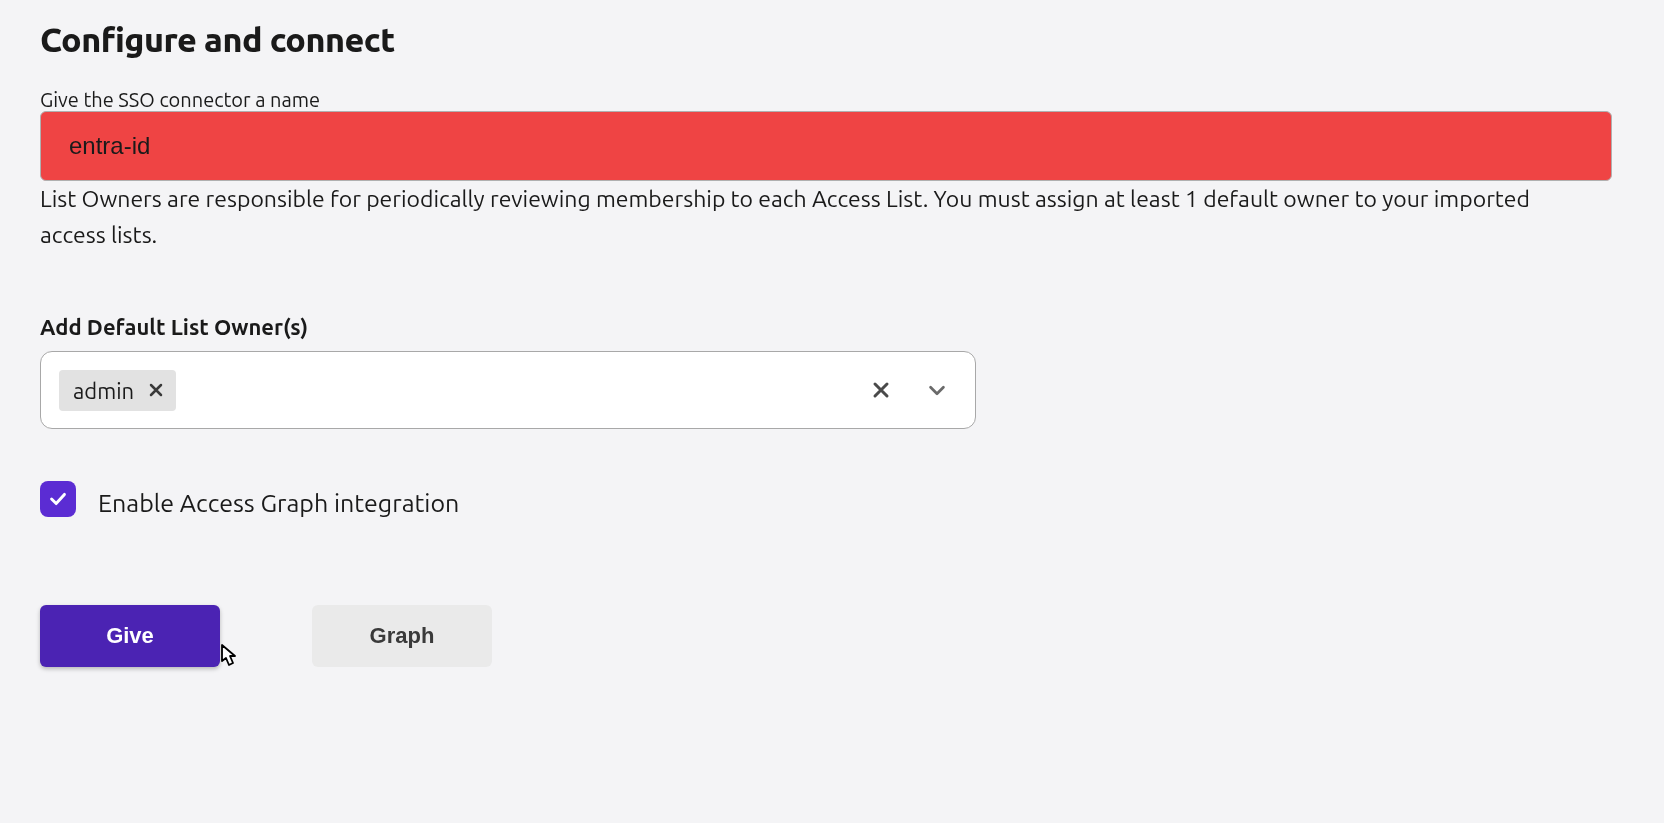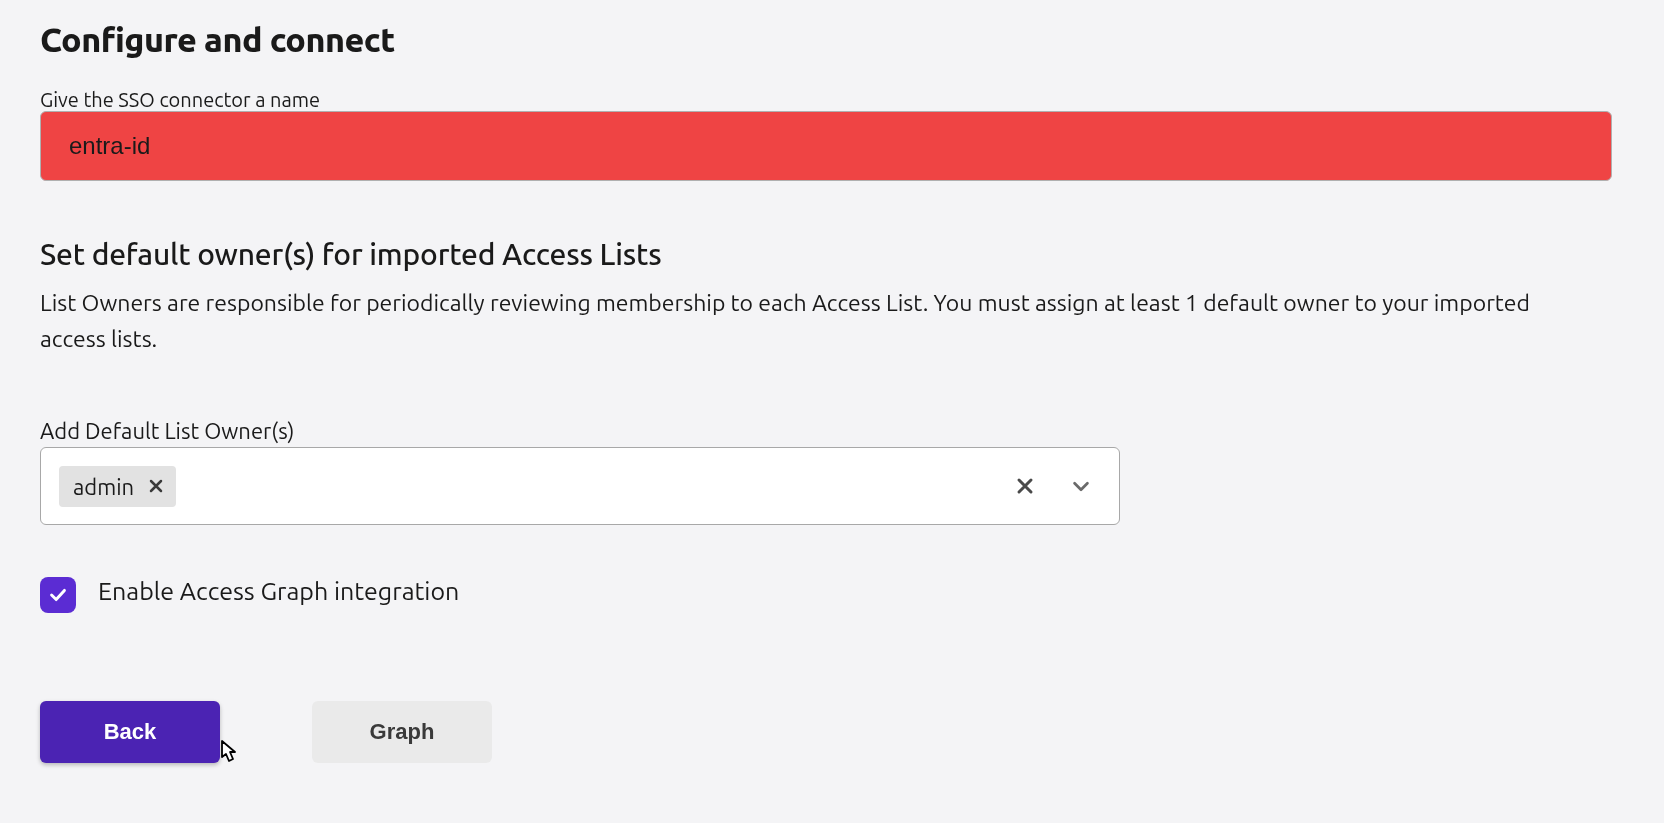--- a/index.html
+++ b/index.html
@@ -42,30 +42,30 @@
     }
     .section-desc {
       font-size: 23px;
       line-height: 1.55;
       margin: 0 0 62px 0;
       color: #1a1a1a;
       max-width: 98%;
     }
     .owner-label {
       font-size: 22px;
-      font-weight: 400;
-      margin-bottom: 4px;
+      font-weight: 700;
+      margin-bottom: 12px;
     }
     .multi-select {
-      width: 1080px;
+      width: 936px;
       max-width: 100%;
       display: flex;
       align-items: center;
       border: 1px solid #a8a8a8;
-      border-radius: 6px;
+      border-radius: 12px;
       background: #fff;
       padding: 10px 14px 10px 18px;
       min-height: 78px;
     }
     .ms-tags {
       flex: 1;
       display: flex;
       align-items: center;
       gap: 6px;
     }
@@ -95,21 +95,21 @@
       align-items: center;
       justify-content: center;
       width: 24px;
       height: 24px;
       cursor: pointer;
       color: #5a5a5a;
     }
     .ms-clear { font-size: 26px; font-weight: 700; }
     .checkbox-row {
       display: flex;
-      align-items: flex-start;
+      align-items: flex-end;
       gap: 22px;
       margin-top: 52px;
     }
     .checkbox {
       width: 36px;
       height: 36px;
       border-radius: 8px;
       background: #5b2cd3;
       display: inline-flex;
       align-items: center;
@@ -155,21 +155,20 @@
   </style>
 </head>
 <body>
 
 <div class="container">
   <h1 class="page-title">Configure and connect</h1>
 
   <div class="field-label">Give the SSO connector a name</div>
   <input type="text" class="text-input" value="entra-id" style="">
 
-  <h2 class="section-heading">Set default owner(s) for imported Access Lists</h2>
   <p class="section-desc">List Owners are responsible for periodically reviewing membership to each Access List. You must assign at least 1 default owner to your imported access lists.</p>
 
   <div class="owner-label">Add Default List Owner(s)</div>
   <div class="multi-select">
     <div class="ms-tags">
       <span class="ms-tag">
         <span>admin</span>
         <span class="ms-tag-remove">
           <svg width="16" height="16" viewBox="0 0 16 16">
               <path d="M3 3 L13 13 M13 3 L3 13" stroke="#3a3a3a" stroke-width="2.5" stroke-linecap="round"></path>
@@ -194,21 +193,21 @@
   <div class="checkbox-row">
     <span class="checkbox">
       <svg width="22" height="22" viewBox="0 0 24 24" fill="none">
           <path d="M5 12 L10 17 L19 7" stroke-width="3.2" stroke-linecap="round" stroke-linejoin="round"></path>
         </svg>
     </span>
     <span class="checkbox-label">Enable Access Graph integration</span>
   </div>
 
   <div class="button-row">
-    <button class="btn btn-primary">Back</button>
+    <button class="btn btn-primary">Give</button>
     <span class="cursor-hand">
       <svg width="28" height="32" viewBox="0 0 28 32">
         <path d="M8 4 L8 20 L12 17 L15 24 L19 22 L16 15 L21 15 Z" fill="#fff" stroke="#000" stroke-width="1.8" stroke-linejoin="round"></path>
       </svg>
     </span>
     <button class="btn btn-secondary">Graph</button>
   </div>
 </div>
 
 </body></html>

